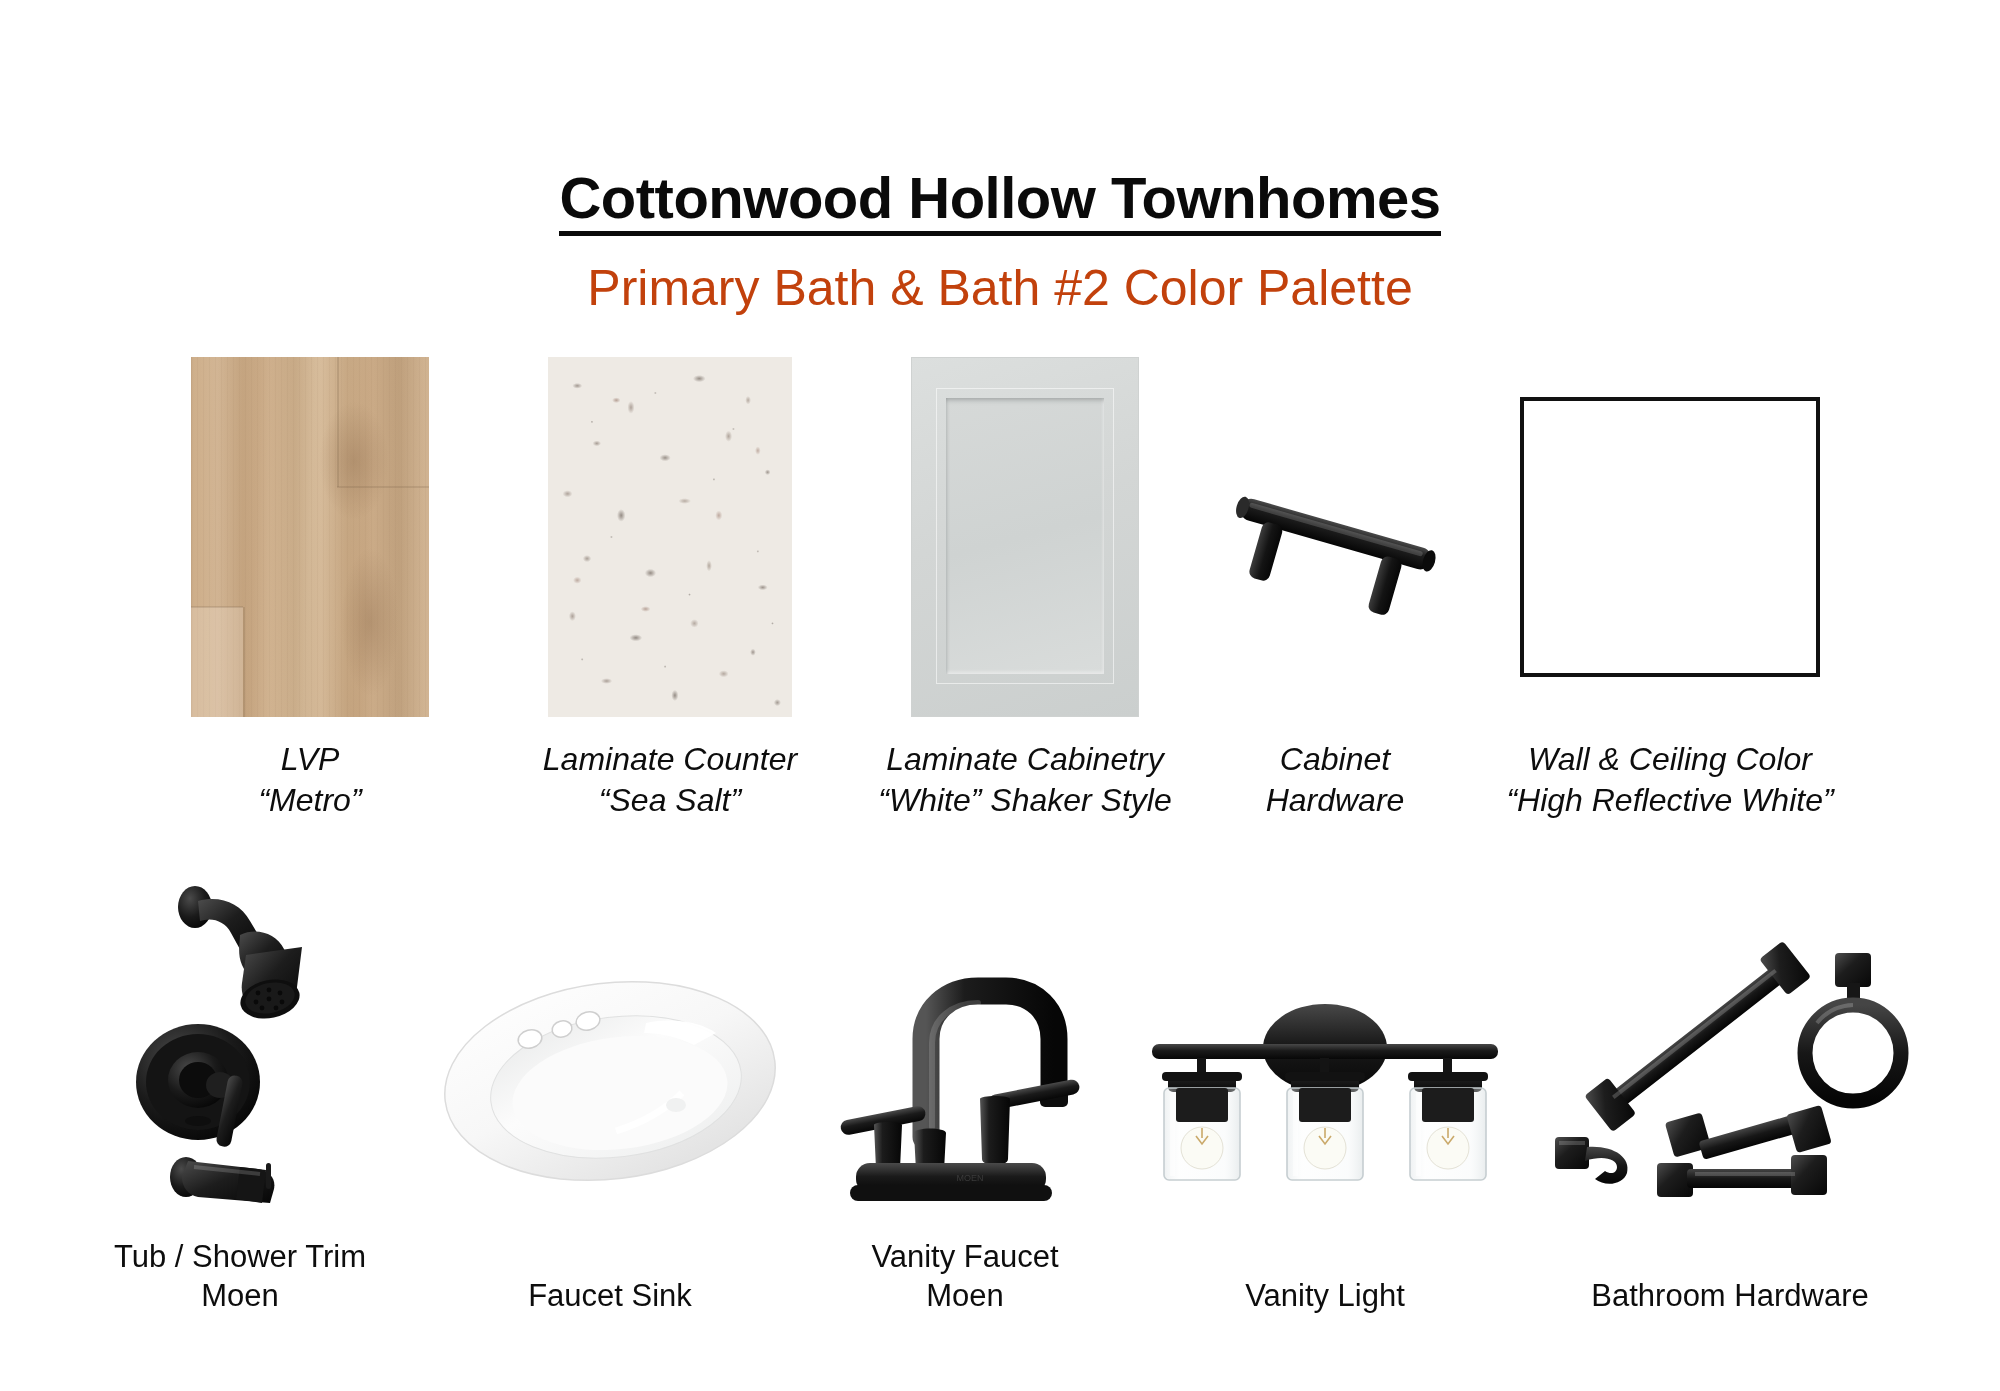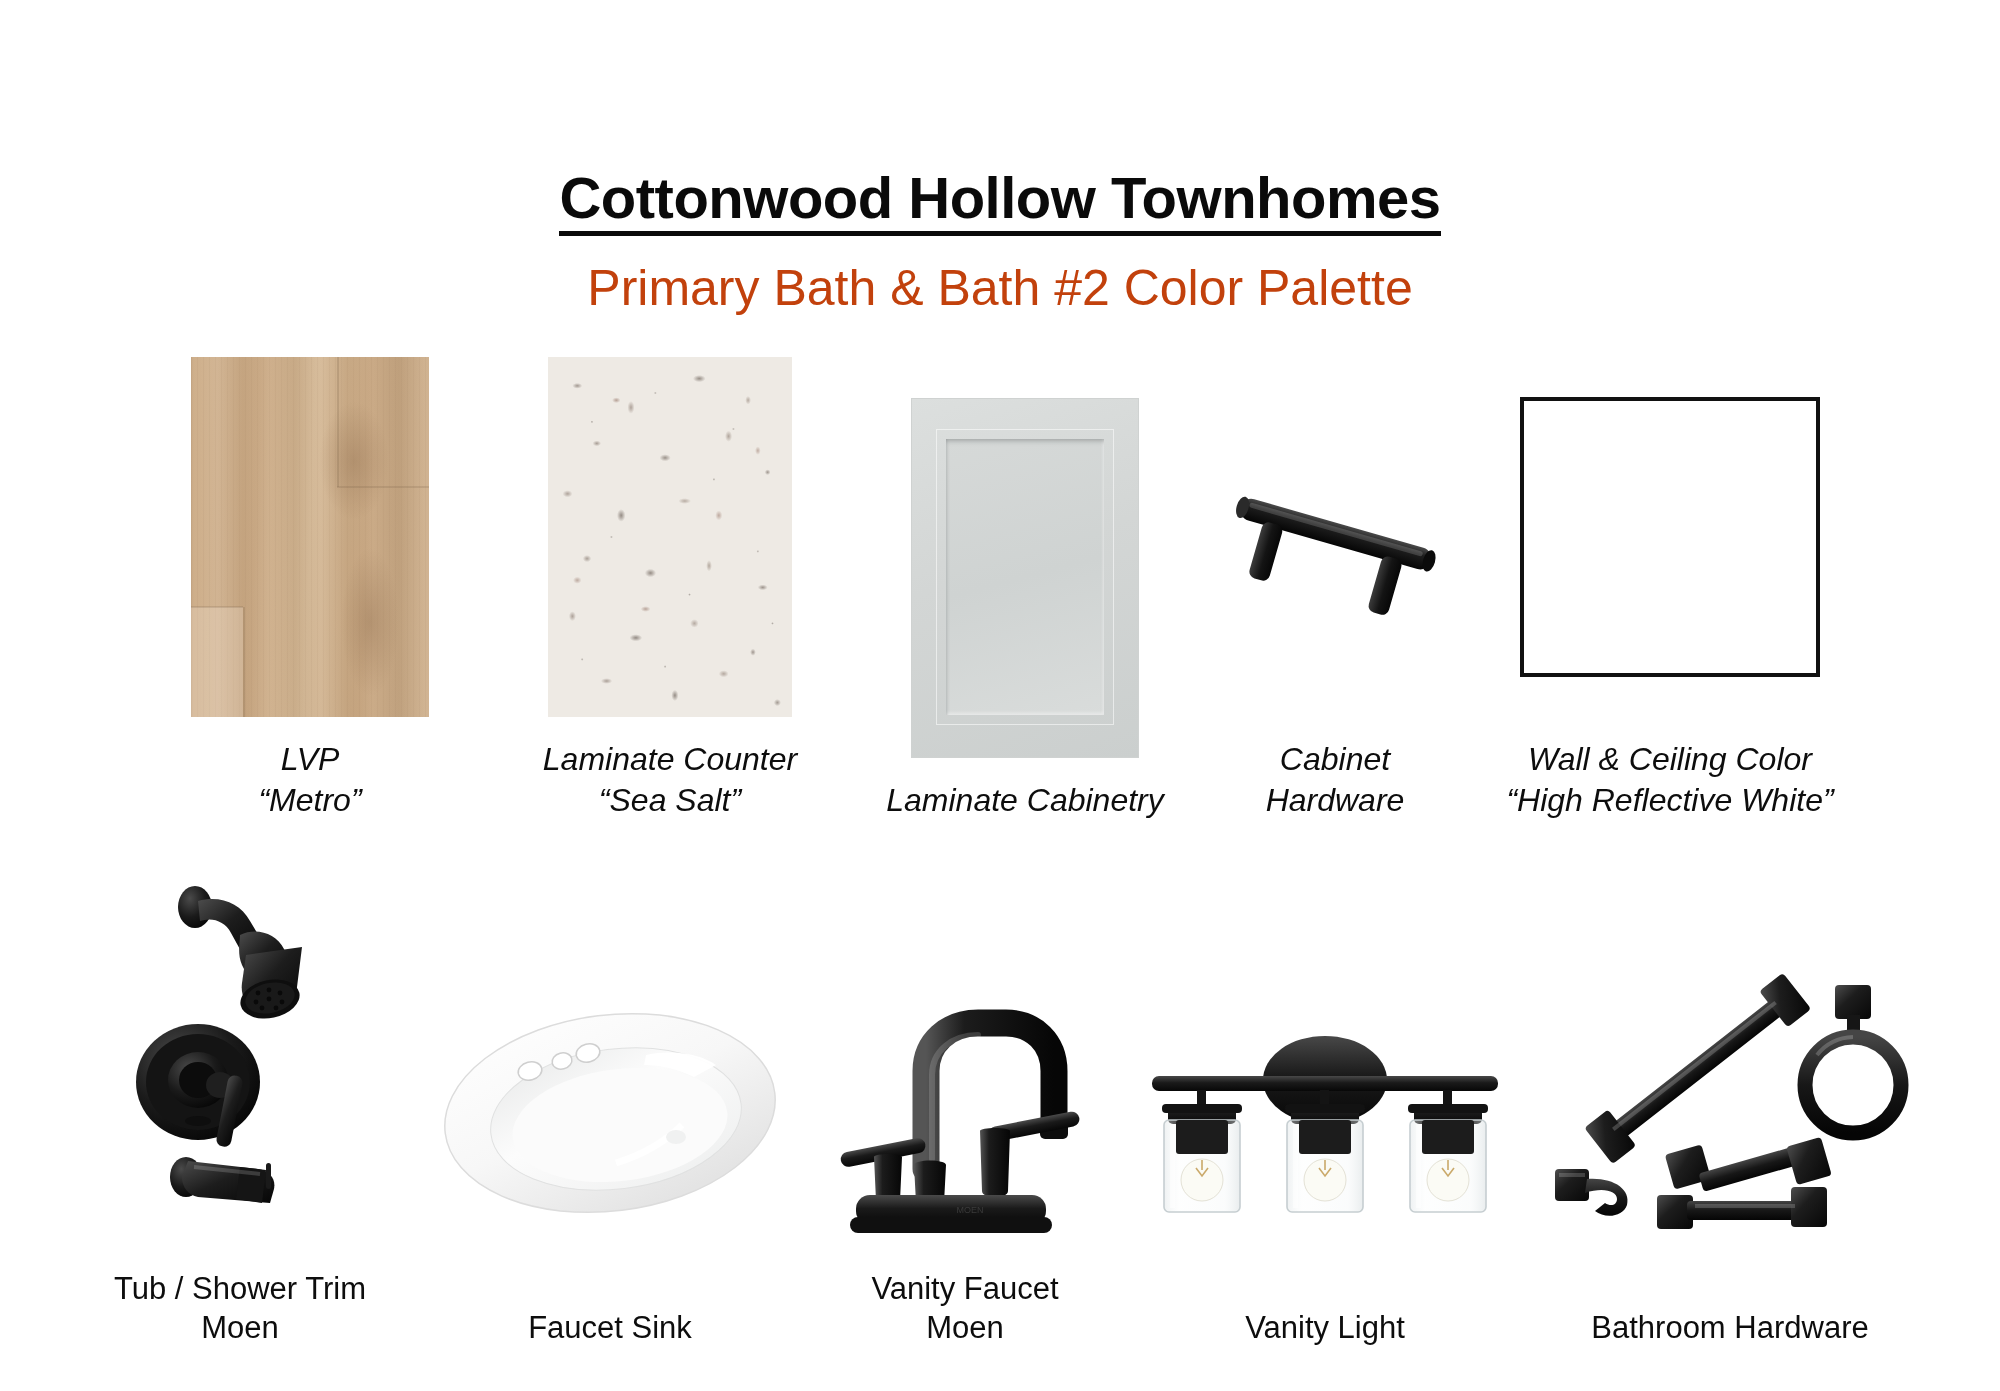--- a/index.html
+++ b/index.html
@@ -53,21 +53,21 @@
     align-items: center;
     justify-content: flex-end;
   }
 
   .c1-lvp       { width: 360px; }
   .c1-laminate  { width: 360px; }
   .c1-cabinet   { width: 350px; }
   .c1-hardware  { width: 270px; }
   .c1-wall      { width: 400px; }
 
-  .c2-trim      { width: 360px; gap: 32px; }
+  .c2-trim      { width: 360px; }
   .c2-sink      { width: 380px; }
   .c2-faucet    { width: 330px; }
   .c2-light     { width: 390px; }
   .c2-bath      { width: 420px; }
 
   .art {
     display: flex;
     align-items: flex-end;
     justify-content: center;
     position: relative;
@@ -263,20 +263,21 @@
   </div>
 
   <div class="cell c1-cabinet">
     <div class="art">
       <div class="swatch-cabinet">
         <div class="cab-panel"></div>
       </div>
     </div>
     <div class="caption cap-row1">
       <span>Laminate Cabinetry</span>
+      <span class="line2">“White” Shaker Style</span>
     </div>
   </div>
 
   <div class="cell c1-hardware">
     <div class="art" style="height:360px; align-items:center;">
       <svg class="art-fixed" width="230" height="200" viewBox="0 0 230 200">
         <defs>
           <linearGradient id="barGrad" x1="0" y1="0" x2="0" y2="1">
             <stop offset="0%" stop-color="#4a4a4a"></stop>
             <stop offset="35%" stop-color="#1e1e1e"></stop>

